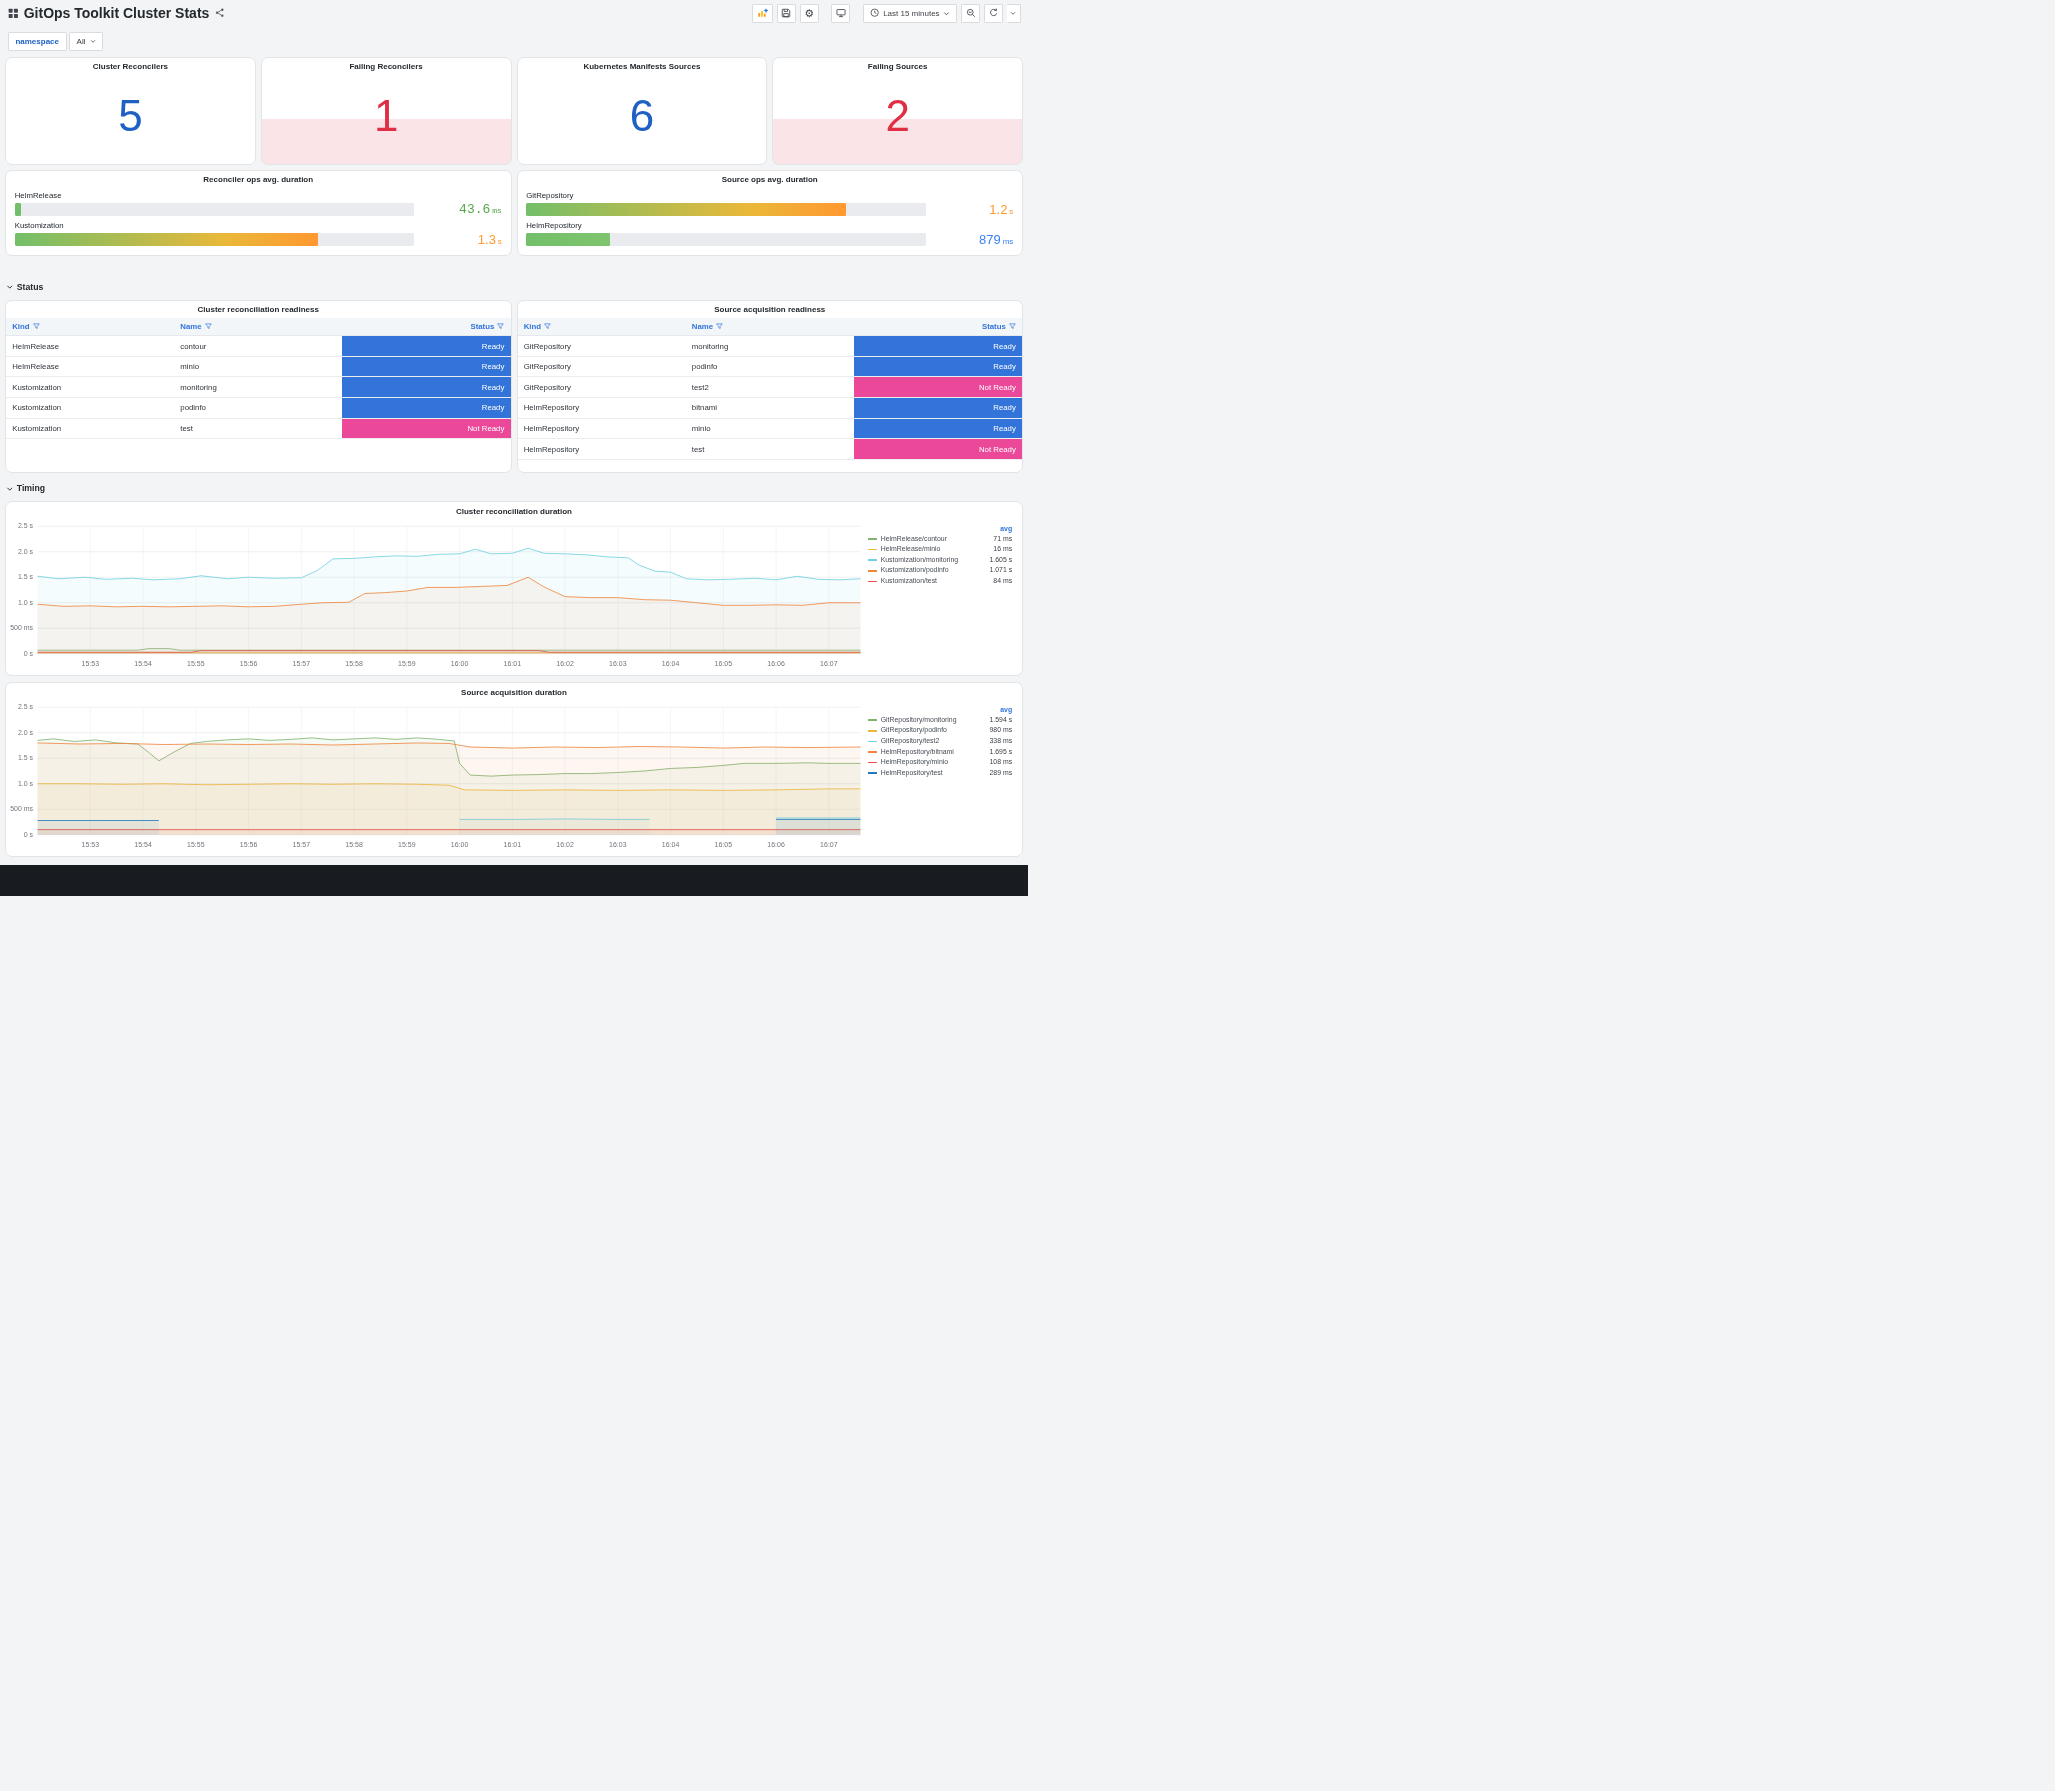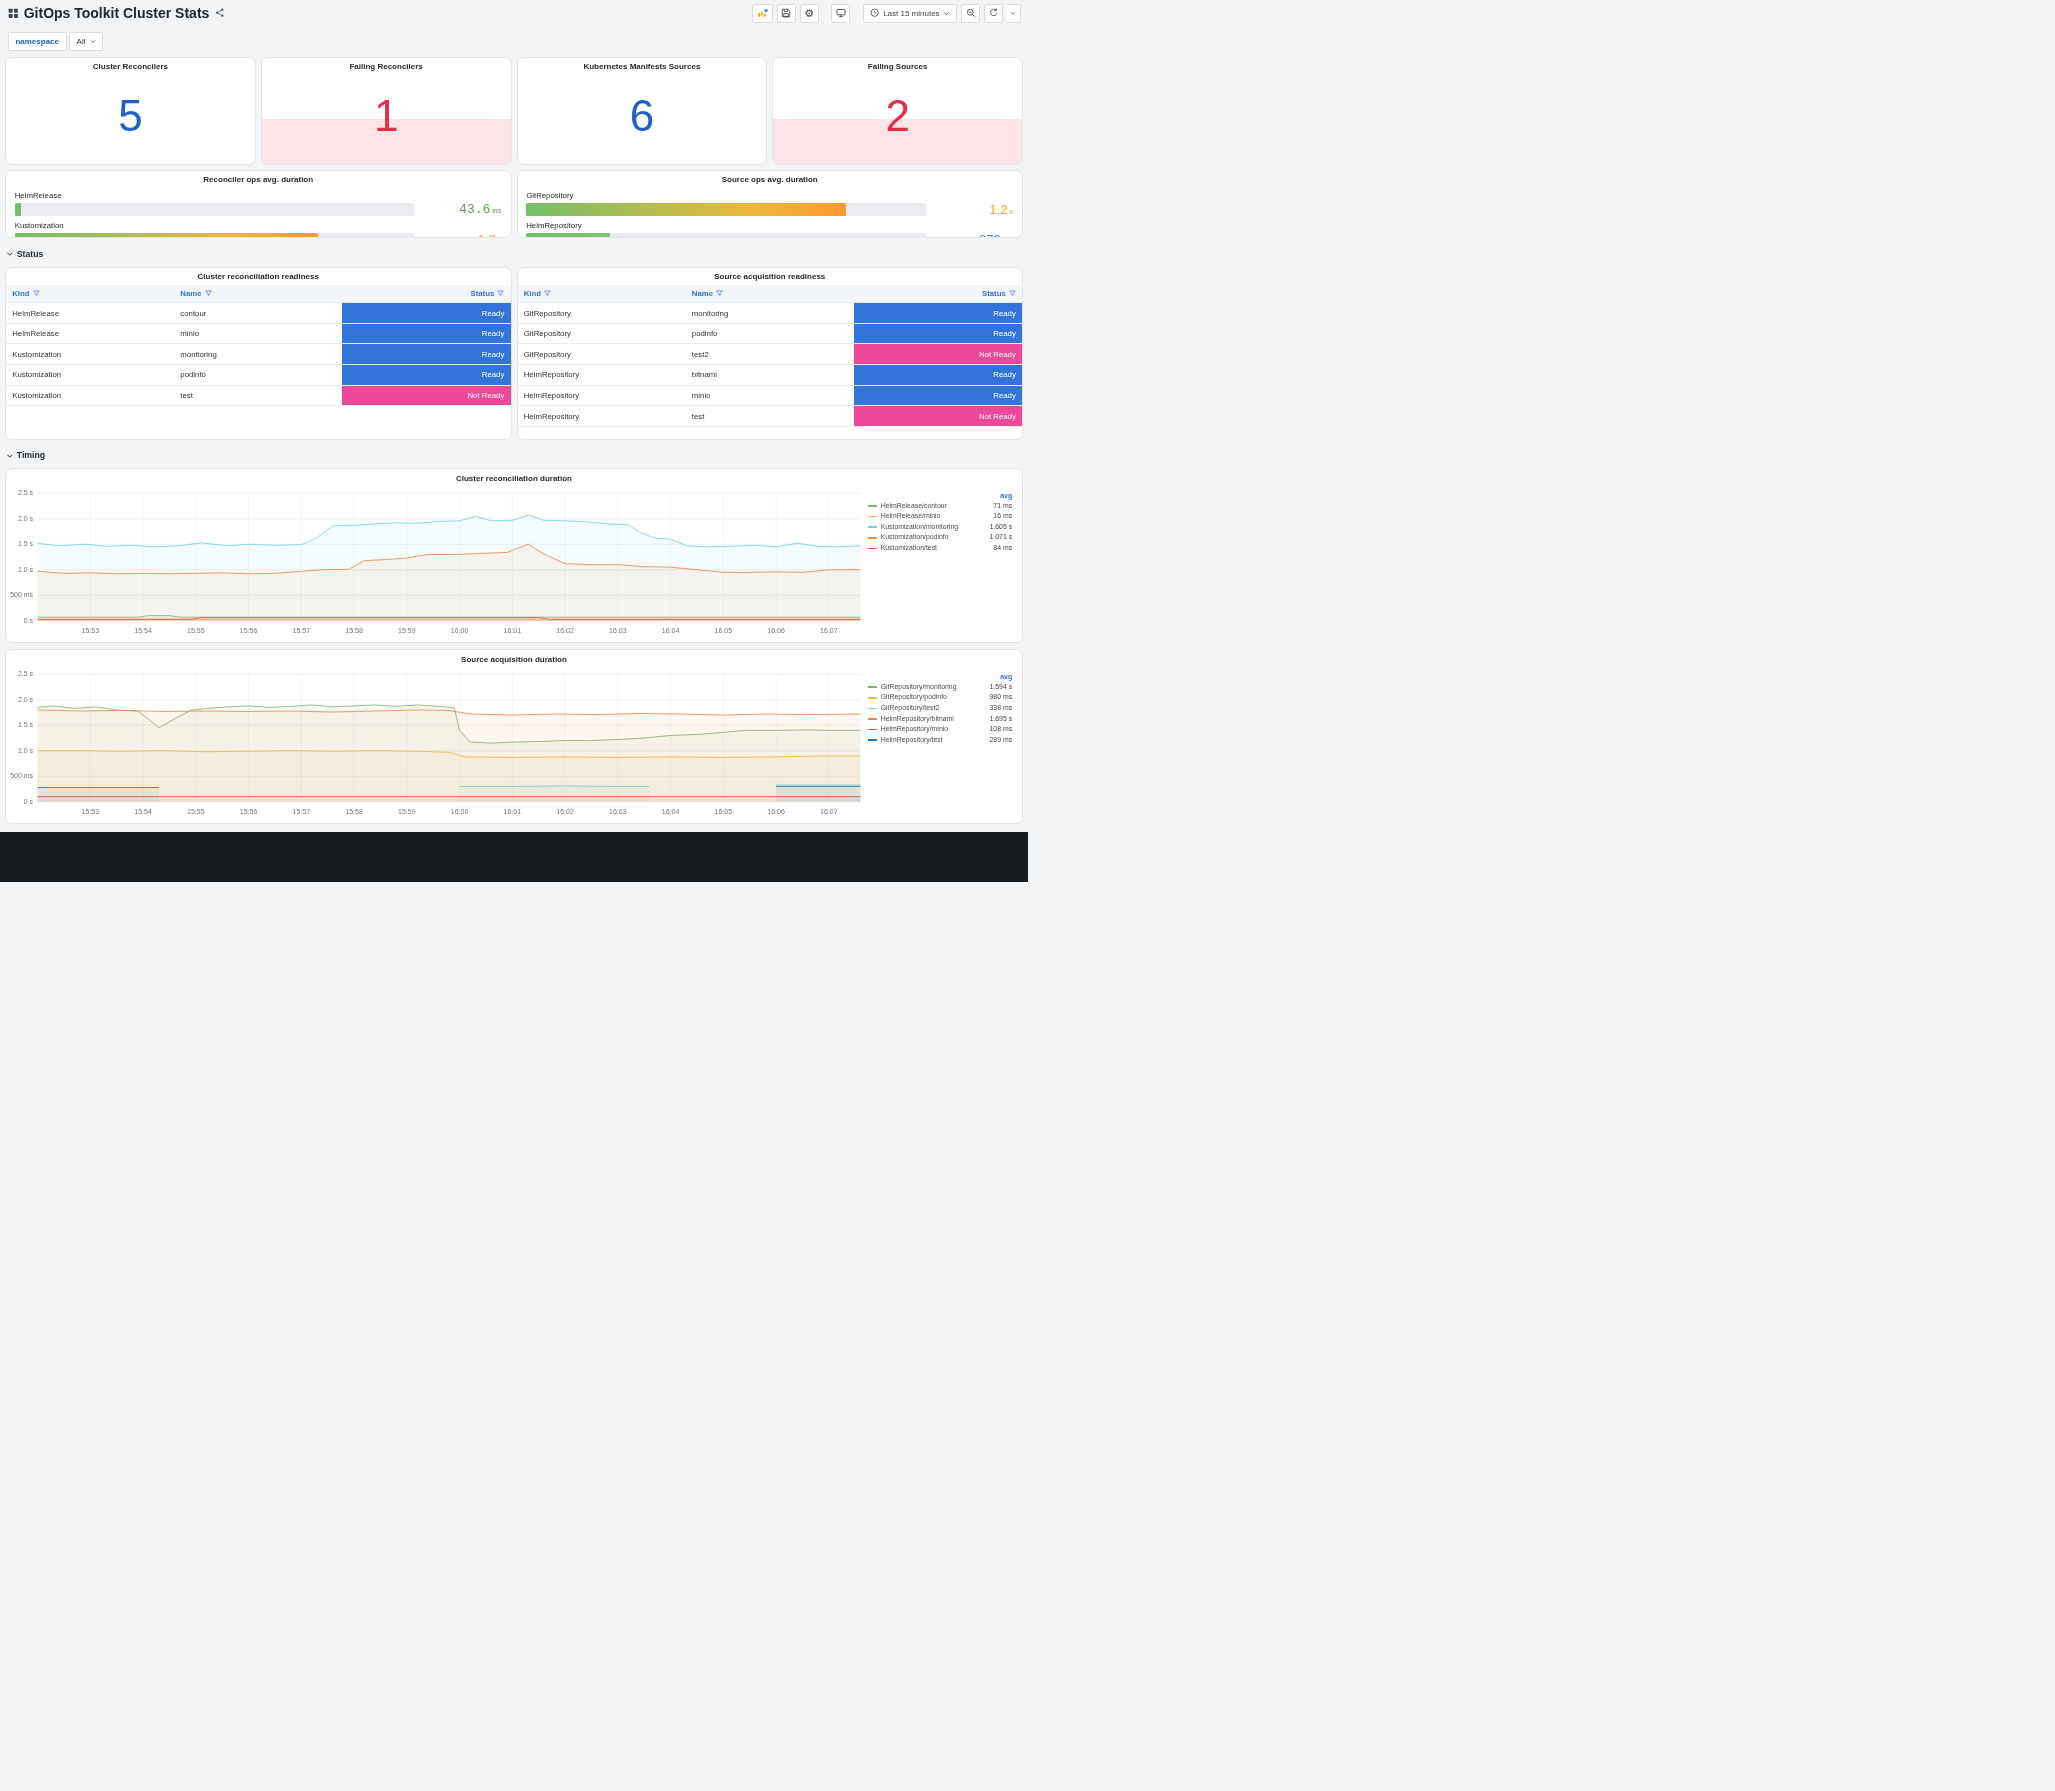--- a/index.html
+++ b/index.html
@@ -19,21 +19,21 @@
   .gear-glyph{font-size:10.6px;line-height:1}
 
   
   .submenu{display:flex;align-items:flex-start;gap:2.5px;margin:6.2px 7.5px 6.2px 7.5px}
   .var-label{background:#fff;border:0.6px solid #d9dbde;border-radius:1.2px;color:#1f62c4;font-size:8px;font-weight:600;padding:3.7px 6.9px;cursor:pointer}
   .var-value{background:#fff;border:0.6px solid #d9dbde;border-radius:1.2px;color:#34383d;font-size:8px;padding:3.7px 6.2px;display:flex;align-items:center;gap:4.4px;cursor:pointer}
 
   
   .row{display:grid;gap:5px;margin:0 5px 5px 5px}
   .stats-row{grid-template-columns:repeat(4,1fr);height:108px}
-  .gauges-row{grid-template-columns:1fr 1fr;height:68px;margin-bottom:8px}
+  .gauges-row{grid-template-columns:1fr 1fr;height:86px;margin-bottom:23px}
   .tables-row{grid-template-columns:1fr 1fr;height:173px;margin-bottom:7.5px}
   .panel{background:#fff;border:0.6px solid #e2e4e7;border-radius:7px;position:relative;overflow:hidden}
   .panel-title{height:17.5px;display:flex;align-items:center;justify-content:center;font-size:8px;font-weight:700;color:#24292e;cursor:pointer}
 
   
   .stat-value{position:absolute;top:11.2px;left:0;right:0;bottom:0;display:flex;align-items:center;justify-content:center;font-size:44px;font-weight:500;color:#1f60c4}
   .stat-band{display:none}
   .alert .stat-value{color:#e02f44}
   .alert .stat-band{display:block;position:absolute;left:0;right:0;bottom:0;height:42%;background:rgba(224,47,68,0.13)}
 

